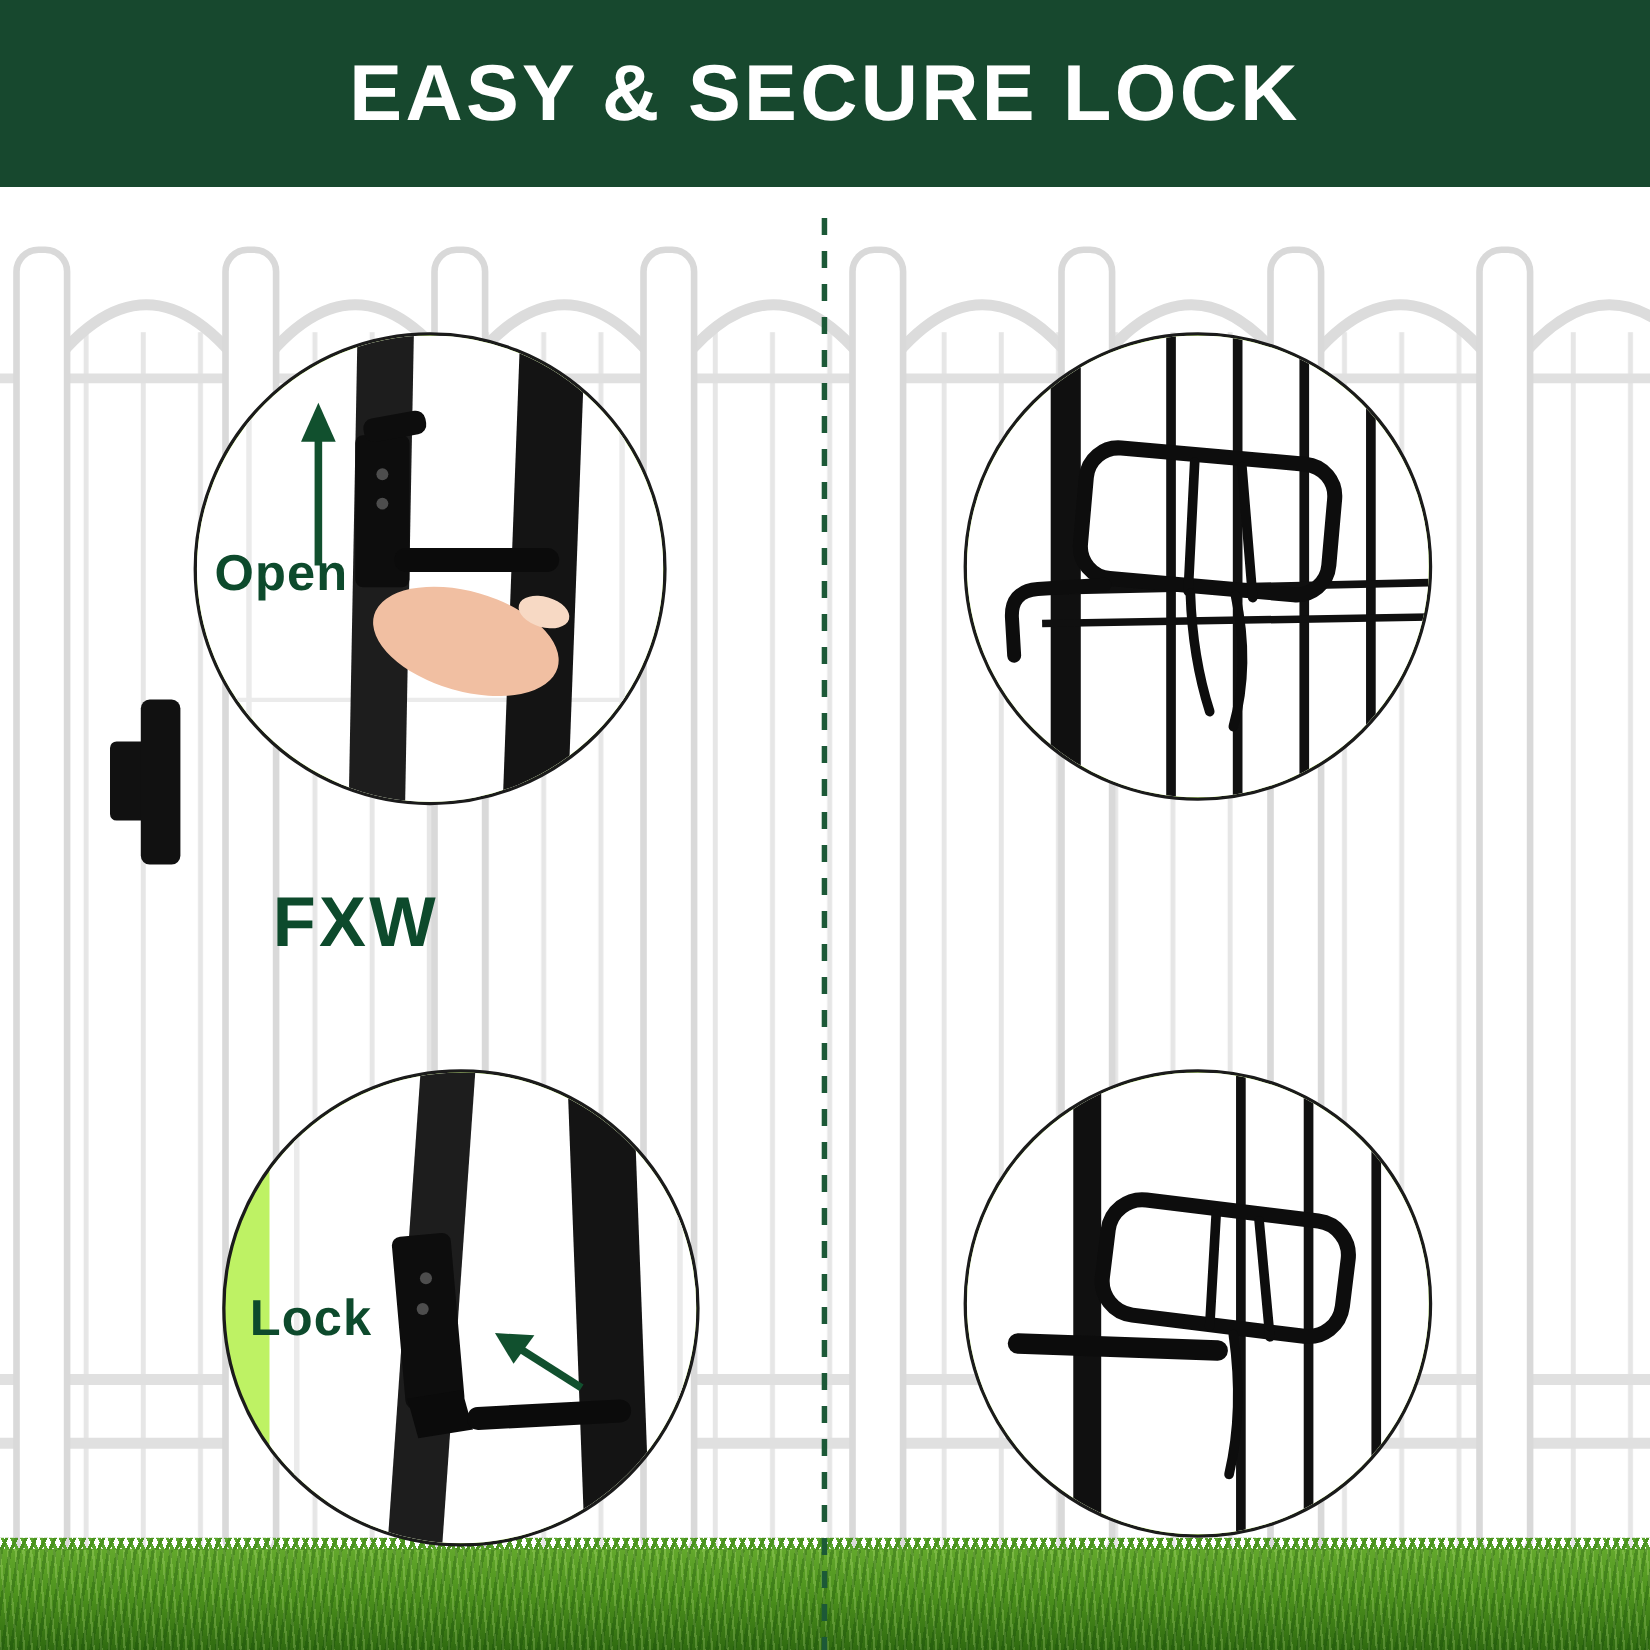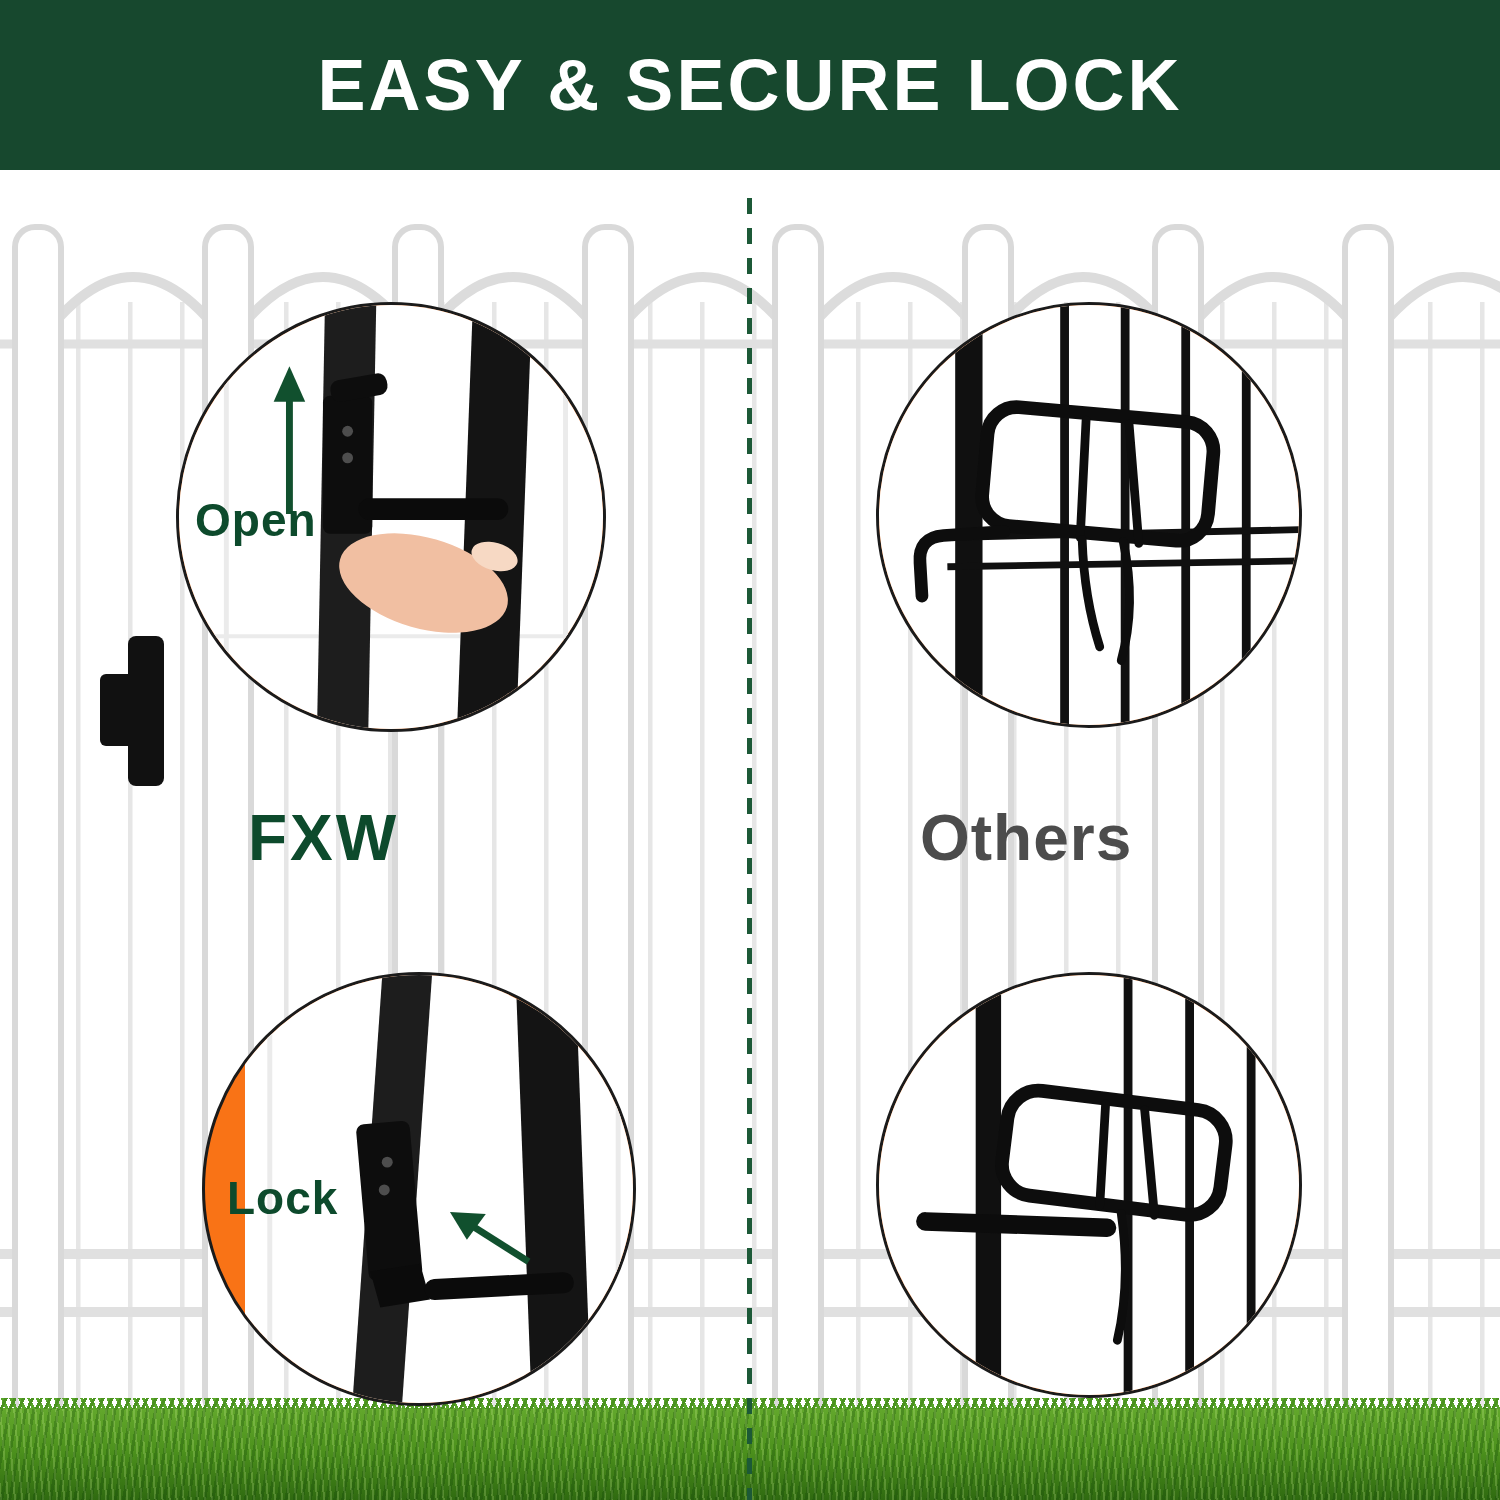--- a/index.html
+++ b/index.html
@@ -45,21 +45,21 @@
   
   .divider {
     position: absolute; left: 747px; top: 198px;
     width: 5px; height: 1302px; z-index: 10;
     background: repeating-linear-gradient(180deg, #1c5937 0 16px, transparent 16px 30px);
   }
 
   
   .circle {
     position: absolute; border-radius: 50%;
-    overflow: hidden; background: #f97316;
+    overflow: hidden; background: #bef264;
     border: 3px solid #1b1b1b; z-index: 15;
   }
   .circle svg { width: 100%; height: 100%; display: block; }
   .c-open       { left: 176px; top: 302px;  width: 430px; height: 430px; }
   .c-lock       { left: 202px; top: 972px;  width: 434px; height: 434px; padding-left: 40px; }
   .c-others-top { left: 876px; top: 302px;  width: 426px; height: 426px; }
   .c-others-bot { left: 876px; top: 972px;  width: 426px; height: 426px; }
 
   .callout-label {
     position: absolute; font-size: 46px; font-weight: 800;
@@ -224,17 +224,16 @@
         <rect x="128" y="128" width="225" height="108" rx="32" stroke-width="14" transform="rotate(7 240 182)"></rect>
         <line x1="232" y1="132" x2="226" y2="236" stroke-width="9"></line>
         <line x1="272" y1="138" x2="282" y2="246" stroke-width="9"></line>
         <path d="M248 244 q 10 70 -4 130" stroke-width="9"></path>
       </g>
       <rect x="38" y="246" width="205" height="19" rx="9.5" fill="#0c0c0c" transform="rotate(2 140 255)"></rect>
     </svg>
   </div>
 
   <div class="brand brand-fxw">FXW</div>
-  <div class="brand brand-others">Others</div>
 
   <div class="grass"></div>
 
 </div>
 
 </body></html>

